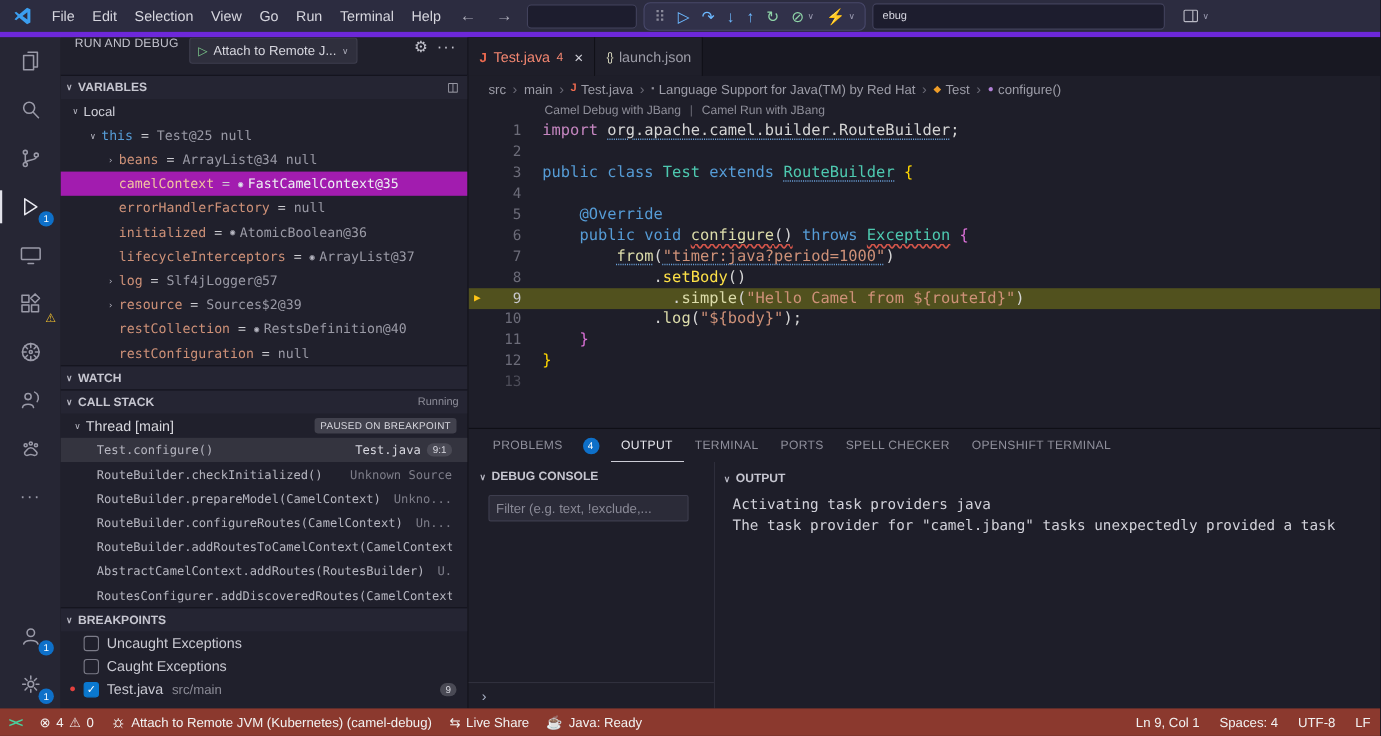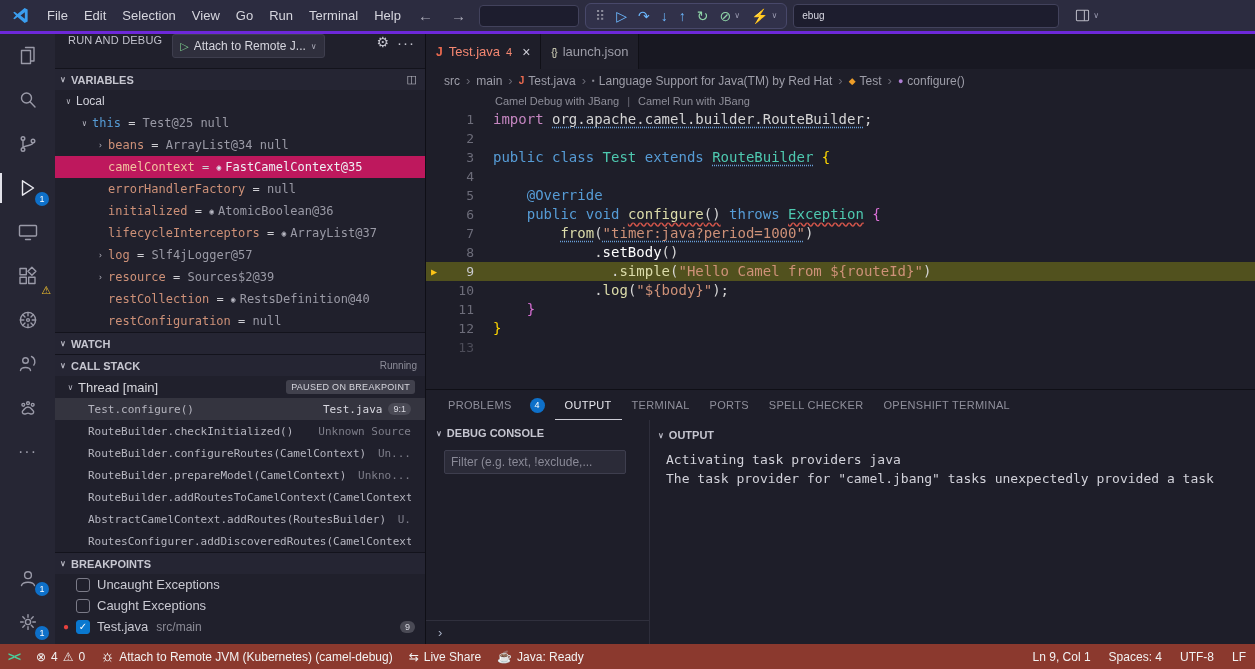--- a/index.html
+++ b/index.html
@@ -2,21 +2,21 @@
 <html><head>
 <meta charset="utf-8">
 <style>
   *{margin:0;padding:0;box-sizing:border-box;}
   html,body{background:#101018;}
   #root{position:relative;width:1255px;height:669px;background:#1e1e29;overflow:hidden;
         font-family:"Liberation Sans",sans-serif;color:#ccc;font-size:13px;}
 
   
   .titlebar{position:absolute;top:0;left:0;right:0;height:34px;background:#2c2c40;
-            display:flex;align-items:center;border-bottom:3px solid #6d28d9;}
+            display:flex;align-items:center;border-bottom:5px solid #6d28d9;}
   .logo{width:19px;height:19px;margin:0 9px 0 11px;flex:none;}
   .menus{display:flex;height:100%;}
   .menu-item{display:flex;align-items:center;padding:0 8px;font-size:13px;color:#d6d6de;}
   .nav-arrow{padding:0 9px;color:#a9a9b6;font-size:15px;}
   .cmd-box{background:#1d1d2e;border:1px solid #42425c;border-radius:4px;}
   .cmd-box.small{width:100px;height:22px;margin-left:4px;}
   .cmd-box.wide{width:266px;height:24px;display:flex;align-items:center;padding:0 8px;
                 color:#d8d8e2;font-size:10px;}
   .dbg-toolbar{display:flex;align-items:center;height:26px;margin:0 6px;padding:0 9px;gap:11px;
                background:#31314a;border:1px solid #48486a;border-radius:6px;}
@@ -60,21 +60,21 @@
 
   .trow{height:22px;flex:none;display:flex;align-items:center;white-space:nowrap;overflow:hidden;
         font-family:"DejaVu Sans Mono",monospace;font-size:12px;color:#a9a9b4;}
   .tw{width:15px;flex:none;text-align:center;font-size:8px;color:#b9b9c4;}
   .var-name{color:#ce9178;}
   .var-name.this{color:#569cd6;}
   .var-name.scope{color:#cfcfd8;font-family:"Liberation Sans",sans-serif;}
   .var-sep{color:#cfcfd4;white-space:pre;}
   .eye{font-size:8px;color:#b9b9c4;margin-right:4px;}
   .var-val{color:#9a9aa6;}
-  .trow.selected{background:#be185d;color:#fff;}
+  .trow.selected{background:#a21caf;color:#fff;}
   .trow.selected .var-name{color:#f2c4a0;}
   .trow.selected .var-val{color:#eef0f4;}
   .trow.selected .eye{color:#dfe5ee;}
 
   .thread{height:22px;flex:none;display:flex;align-items:center;padding-left:8px;
           font-size:13px;color:#d8d8de;}
   .paused-badge{margin-left:auto;margin-right:10px;background:#41414d;border-radius:3px;
                 padding:2px 5px;font-size:9px;letter-spacing:.3px;color:#d6d6dd;}
   .frame{padding-left:33px;padding-right:14px;font-size:11px;color:#b6b6c0;}
   .frame.fsel{background:#34343f;}
@@ -119,21 +119,21 @@
   .lens .sep{color:#6a6a75;}
   .cline{height:19px;line-height:19px;display:flex;white-space:pre;}
   .glyph{width:16px;flex:none;text-align:center;font-size:10px;}
   .glyph.arrow{color:#ffc517;}
   .lnum{width:32px;flex:none;text-align:right;color:#6c6c79;font-size:13px;}
   .lnum.dim{color:#4c4c58;}
   .ltext{padding-left:19px;color:#d4d4d4;}
   .cline.current{background:#51511e;}
   .cline.current .lnum{color:#c9c9cf;}
   .tok-kw{color:#569cd6;} .tok-imp{color:#c586c0;} .tok-type{color:#4ec9b0;}
-  .tok-m{color:#dcdcaa;} .tok-p{color:#ffffff;} .tok-s{color:#ce9178;}
+  .tok-m{color:#dcdcaa;} .tok-p{color:#fde047;} .tok-s{color:#ce9178;}
   .tok-an{color:#569cd6;} .tok-b1{color:#ffd700;} .tok-b2{color:#da70d6;}
   .spell{text-decoration:underline dotted #6a9fd8;text-underline-offset:3px;}
   .errw{text-decoration:underline wavy #d4554a;text-underline-offset:3px;}
 
   
   .ptabs{height:31px;flex:none;display:flex;align-items:center;padding-left:12px;border-top:1px solid #0f0f16;}
   .ptab{height:100%;display:flex;align-items:center;padding:0 10px;font-size:11px;
         letter-spacing:.3px;color:#8f8f9b;gap:18px;}
   .ptab.active{color:#e6e6ec;box-shadow:inset 0 -1px 0 #cdcdd6;}
   .pbadge{background:#0e70c9;color:#fff;border-radius:8px;min-width:15px;height:15px;padding:0 4px;
@@ -403,26 +403,26 @@
         <div class="trow frame fsel">
           <span class="frame-label">Test.configure()</span>
           <span class="frame-file lite">Test.java</span>
           <span class="pill">9:1</span>
         </div>
         <div class="trow frame">
           <span class="frame-label">RouteBuilder.checkInitialized()</span>
           <span class="frame-file">Unknown Source</span>
         </div>
         <div class="trow frame">
+          <span class="frame-label">RouteBuilder.prepareModel(CamelContext)</span>
+          <span class="frame-file">Unkno...</span>
+        </div>
+        <div class="trow frame">
           <span class="frame-label">RouteBuilder.configureRoutes(CamelContext)</span>
           <span class="frame-file">Un...</span>
-        </div>
-        <div class="trow frame">
-          <span class="frame-label">RouteBuilder.prepareModel(CamelContext)</span>
-          <span class="frame-file">Unkno...</span>
         </div>
         <div class="trow frame">
           <span class="frame-label">RouteBuilder.addRoutesToCamelContext(CamelContext)</span>
         </div>
         <div class="trow frame">
           <span class="frame-label">AbstractCamelContext.addRoutes(RoutesBuilder)</span>
           <span class="frame-file">U.</span>
         </div>
         <div class="trow frame">
           <span class="frame-label">RoutesConfigurer.addDiscoveredRoutes(CamelContext,Li...</span>

